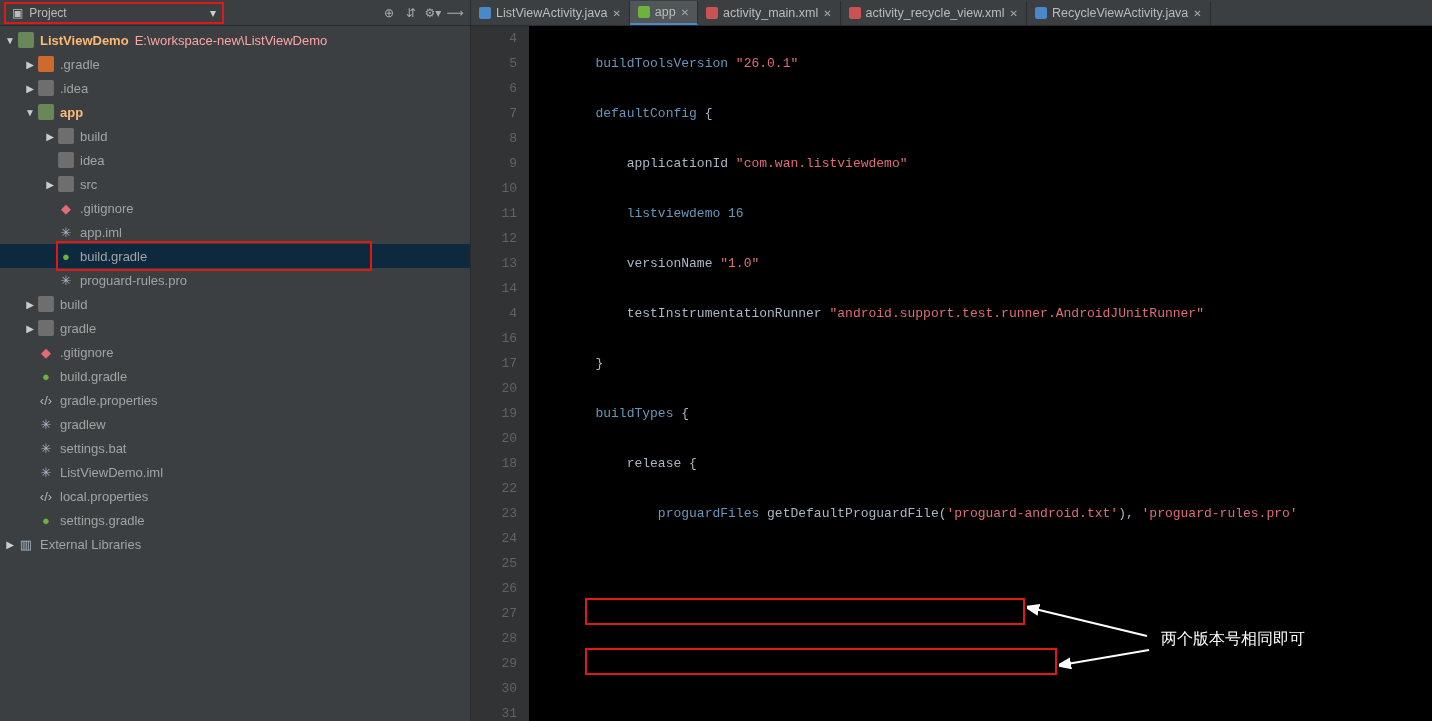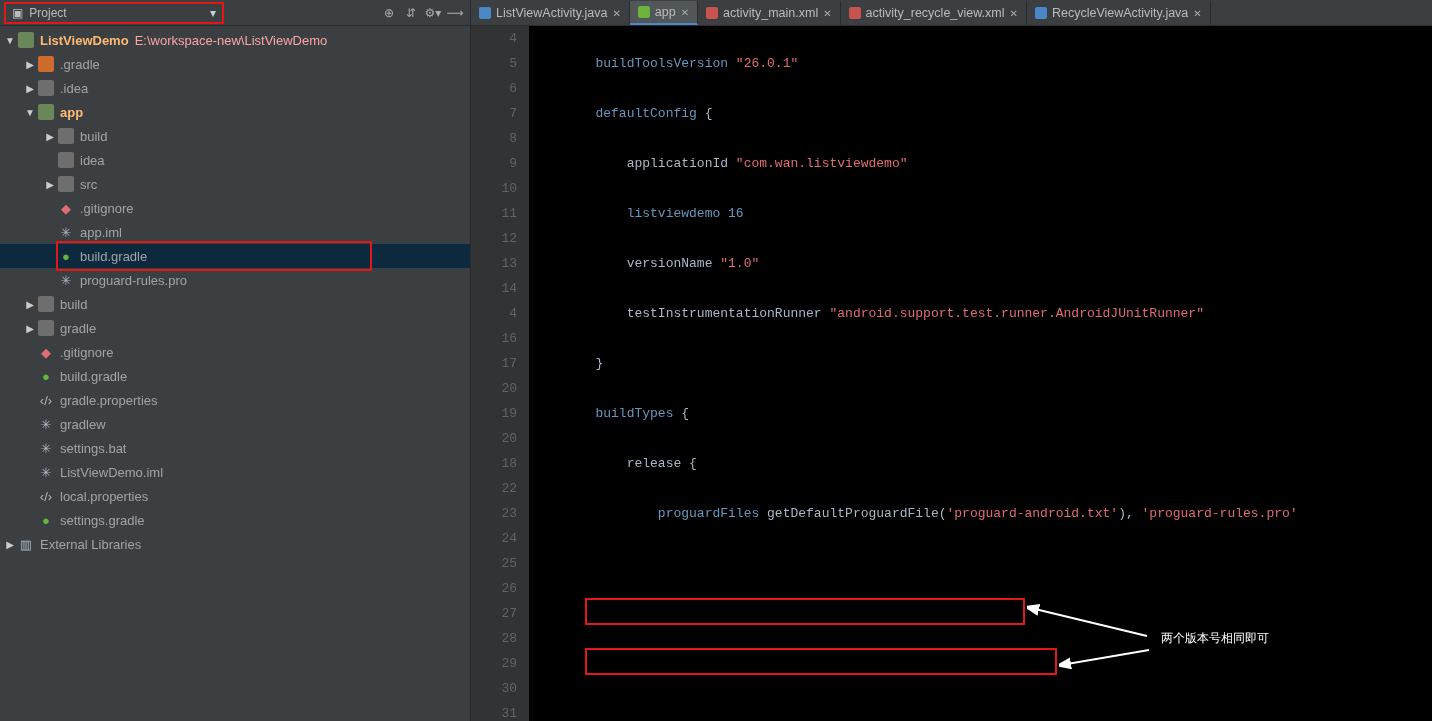--- a/index.html
+++ b/index.html
@@ -37,21 +37,21 @@
   .editor { flex:1; display:flex; overflow:auto; font-family:Consolas,"Courier New",monospace; font-size:13px; line-height:25px; position:relative; }
   .gutter { width:58px; text-align:right; color:#606366; padding-right:12px; background:#313335; user-select:none; }
   .code { flex:1; padding-left:4px; white-space:pre; position:relative; }
   .k-blue { color:#6897bb; }
   .k-orange { color:#cc7832; }
   .k-gray { color:#a9b7c6; }
   .k-red { color:#e06c75; }
   .hl { background:#214283; }
   .line { height:25px; position:relative; }
   .redbox { position:absolute; border:2px solid #e01818; pointer-events:none; z-index:5; }
-  .anno-text { position:absolute; color:#fff; font-size:12px; z-index:6; font-family:Liberation Sans, sans-serif; }
+  .anno-text { position:absolute; color:#fff; font-size:16px; z-index:6; font-family:Liberation Sans, sans-serif; }
   svg.arrow-svg { position:absolute; z-index:6; pointer-events:none; }
 </style>
 </head>
 <body>
 
 <div class="root">
 
   <div class="project-panel">
     <div class="project-header">
       <div class="project-selector">

